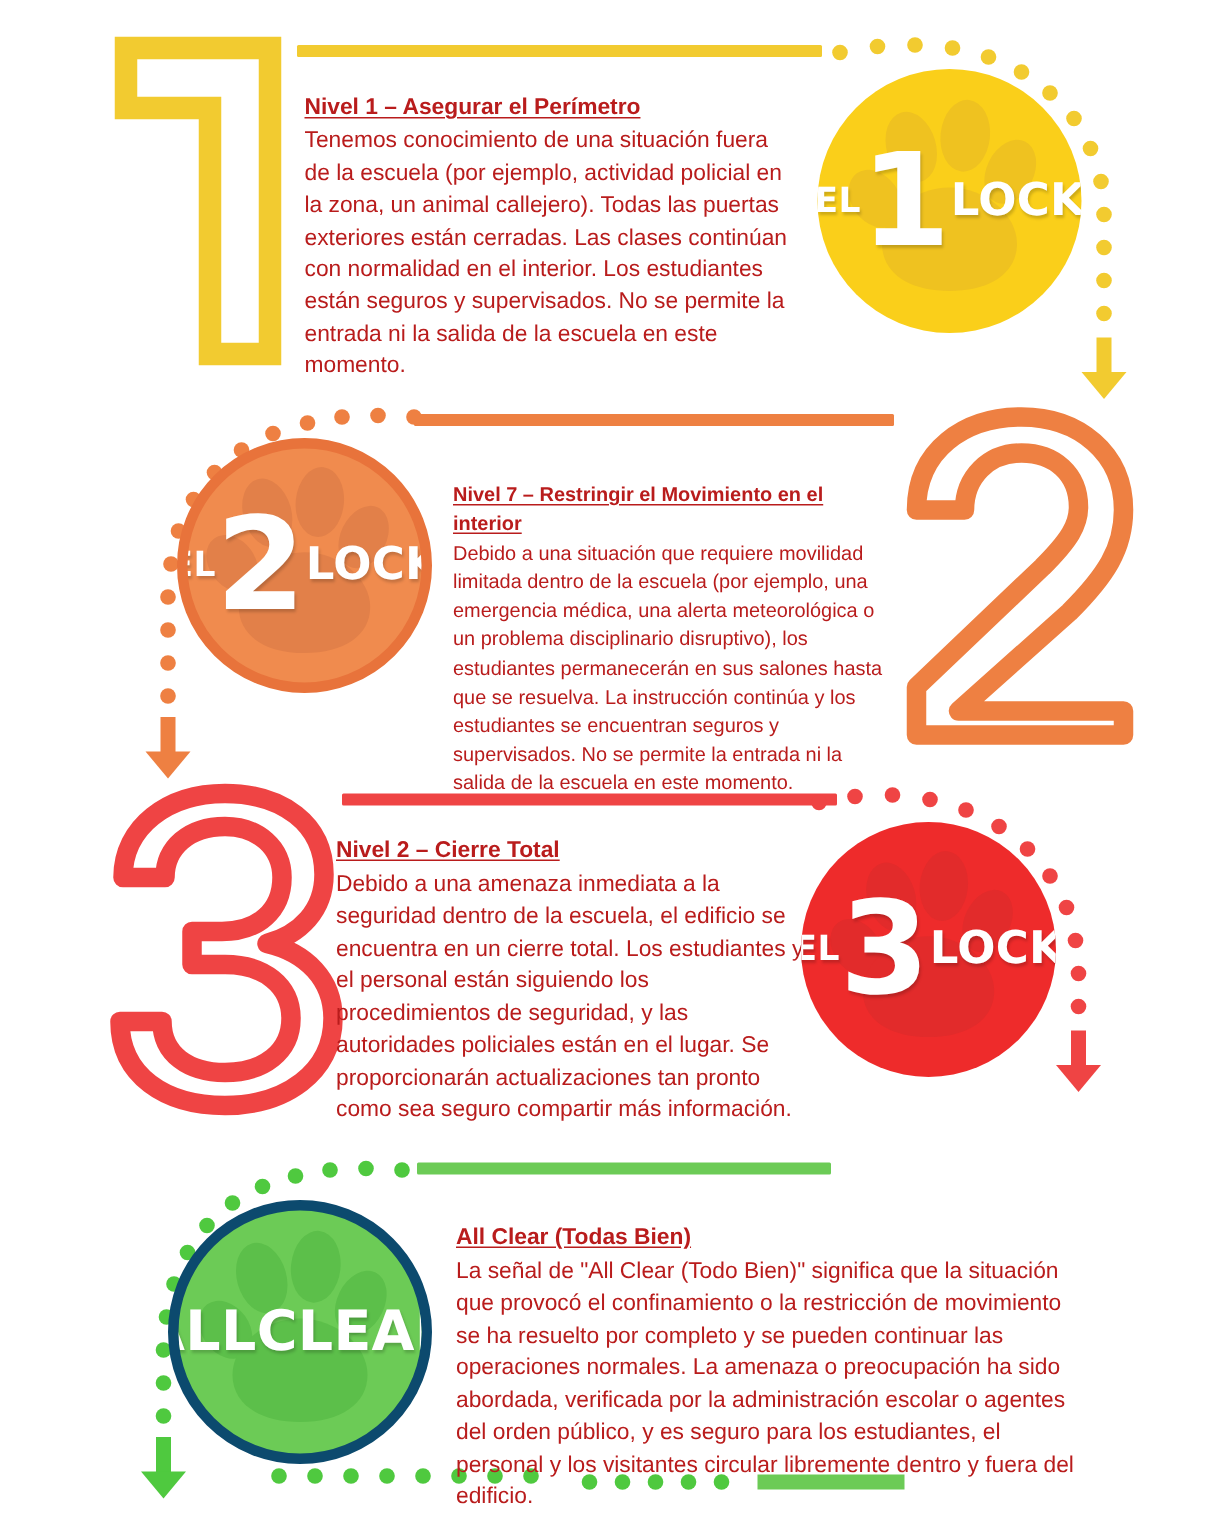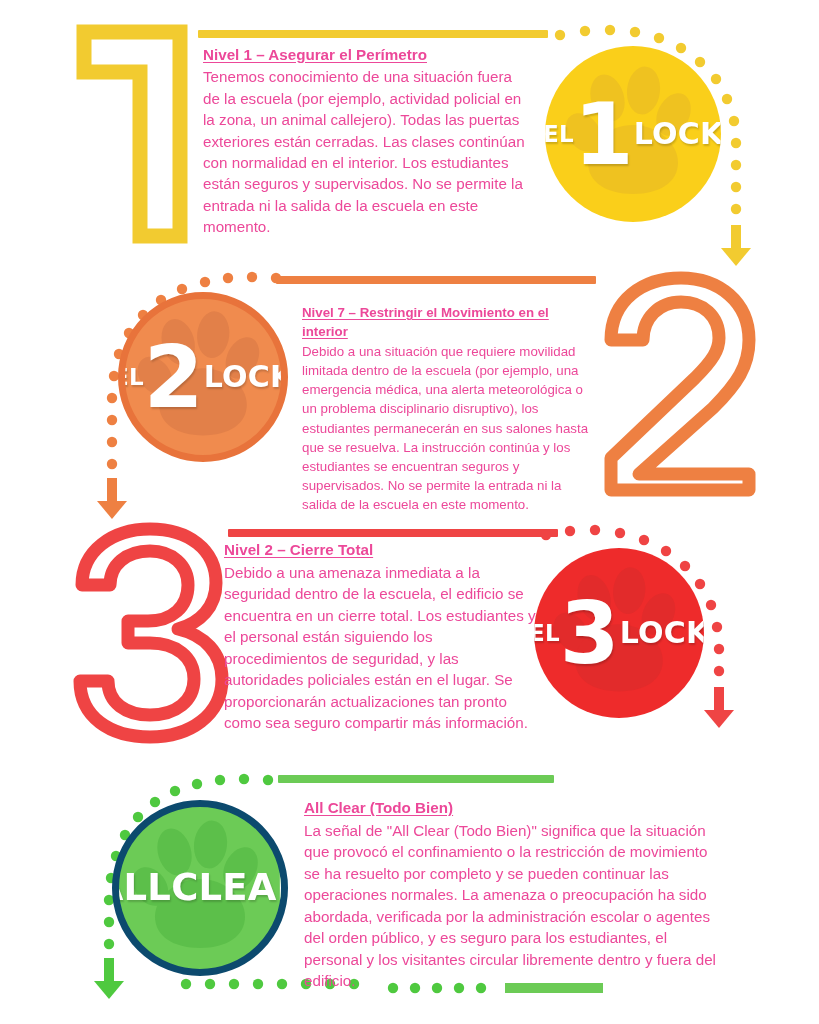--- a/index.html
+++ b/index.html
@@ -35,21 +35,22 @@
     font-family: "DejaVu Sans", sans-serif;
     font-weight: 700;
     line-height: 1;
     color: transparent;
     user-select: none;
   }
 
   
   .textblock {
     position: absolute;
-    color: #ec4899;
+    color: #b91c1c;
+    margin-top: 17px;
   }
   .textblock .heading {
     font-weight: 700;
     text-decoration: underline;
     text-underline-offset: 2px;
     display: block;
     margin: 0 0 1px 0;
   }
   .textblock .body {
     display: block;
@@ -341,18 +342,18 @@
           <ellipse cx="77" cy="37" rx="10.5" ry="15" transform="rotate(26 77 37)"></ellipse>
           <ellipse cx="17" cy="49" rx="10.5" ry="14" transform="rotate(-36 17 49)"></ellipse>
           <path d="M50 44 C66 44 80 56 80 69 C80 82 68 90 50 90 C32 90 20 82 20 69 C20 56 34 44 50 44 Z"></path>
         </g>
       </svg>
       <span class="badge-txt b-big1">ALL</span>
       <span class="badge-txt b-big1">CLEAR</span>
     </div>
 
     <div class="textblock" style="left:304px;top:29px;width:422px;font-size:15.2px;line-height:21.5px;">
-      <span class="heading">All Clear (Todo Bien)</span>
+      <span class="heading">All Clear (Todas Bien)</span>
       <span class="body">La señal de "All Clear (Todo Bien)" significa que la situación que provocó el confinamiento o la restricción de movimiento se ha resuelto por completo y se pueden continuar las operaciones normales. La amenaza o preocupación ha sido abordada, verificada por la administración escolar o agentes del orden público, y es seguro para los estudiantes, el personal y los visitantes circular libremente dentro y fuera del edificio.</span>
     </div>
   </div>
 
 </div>
 
 </body></html>

